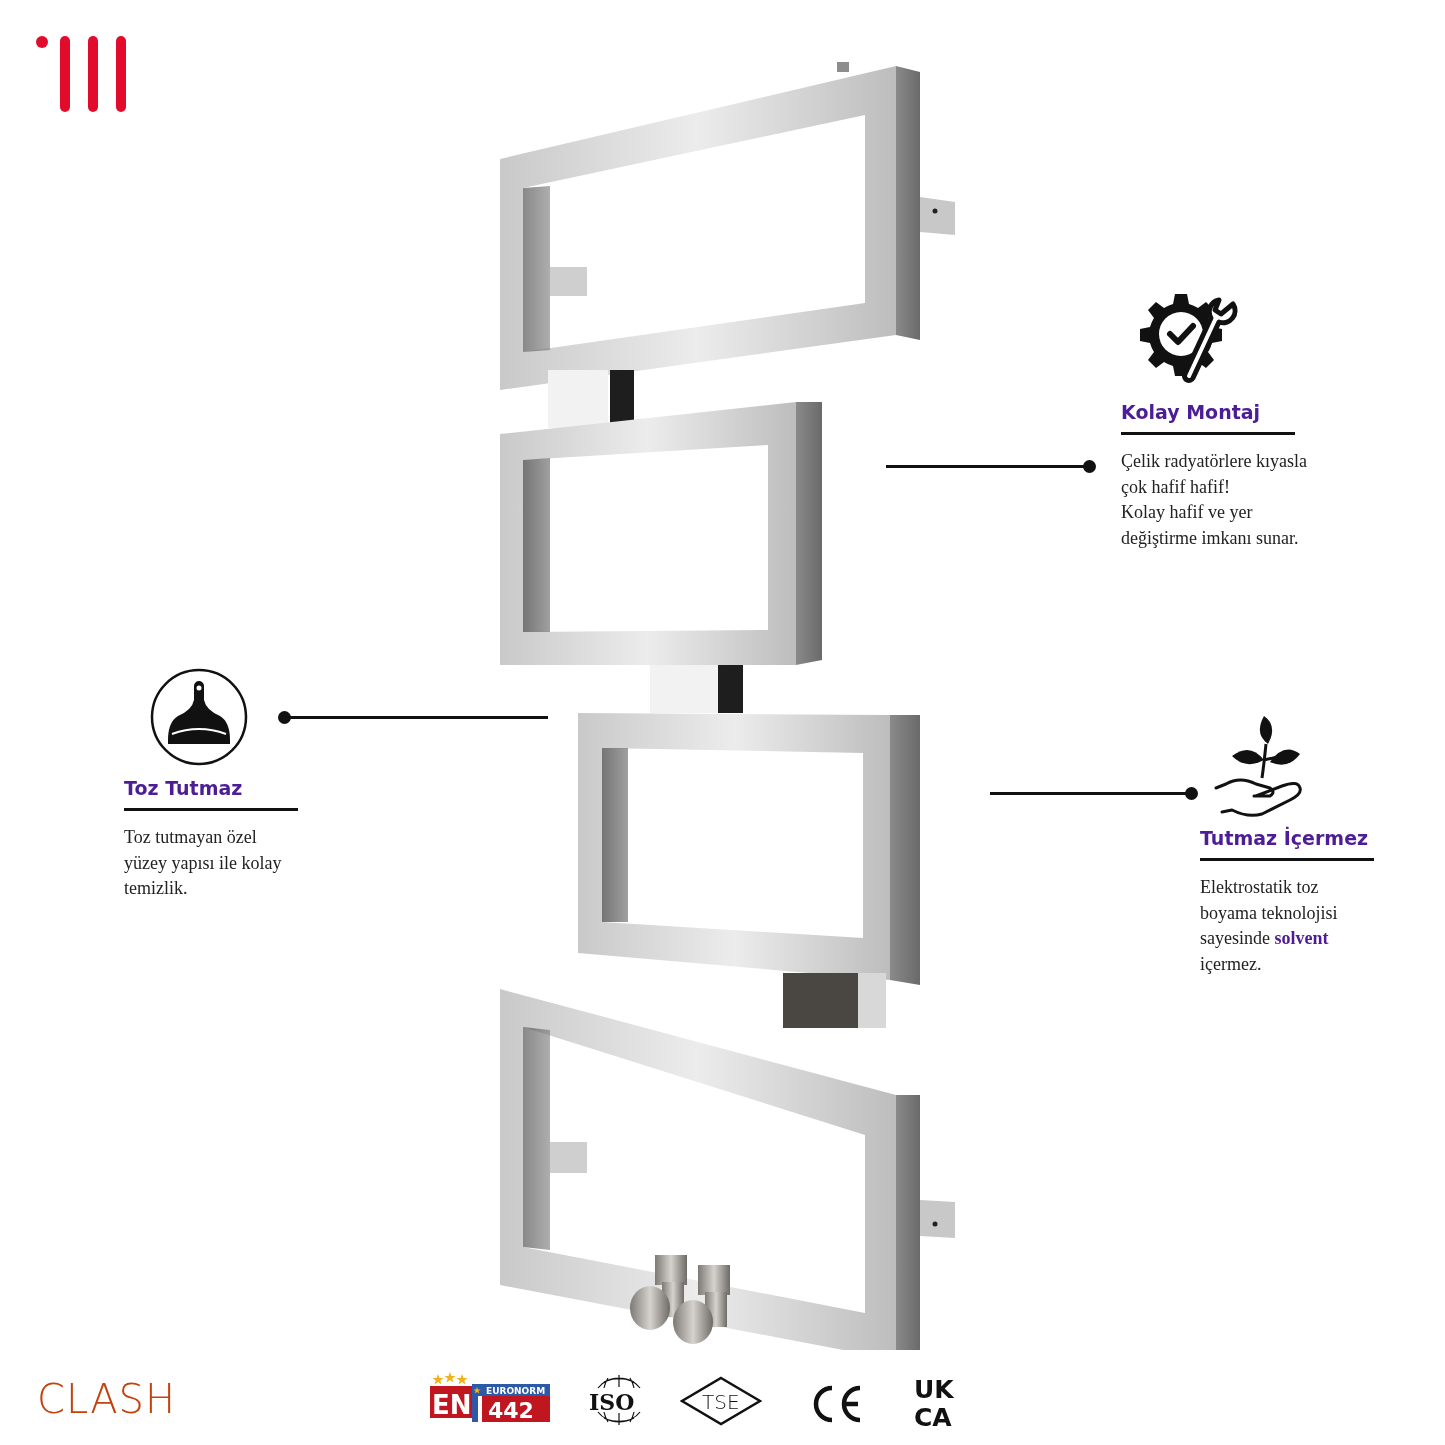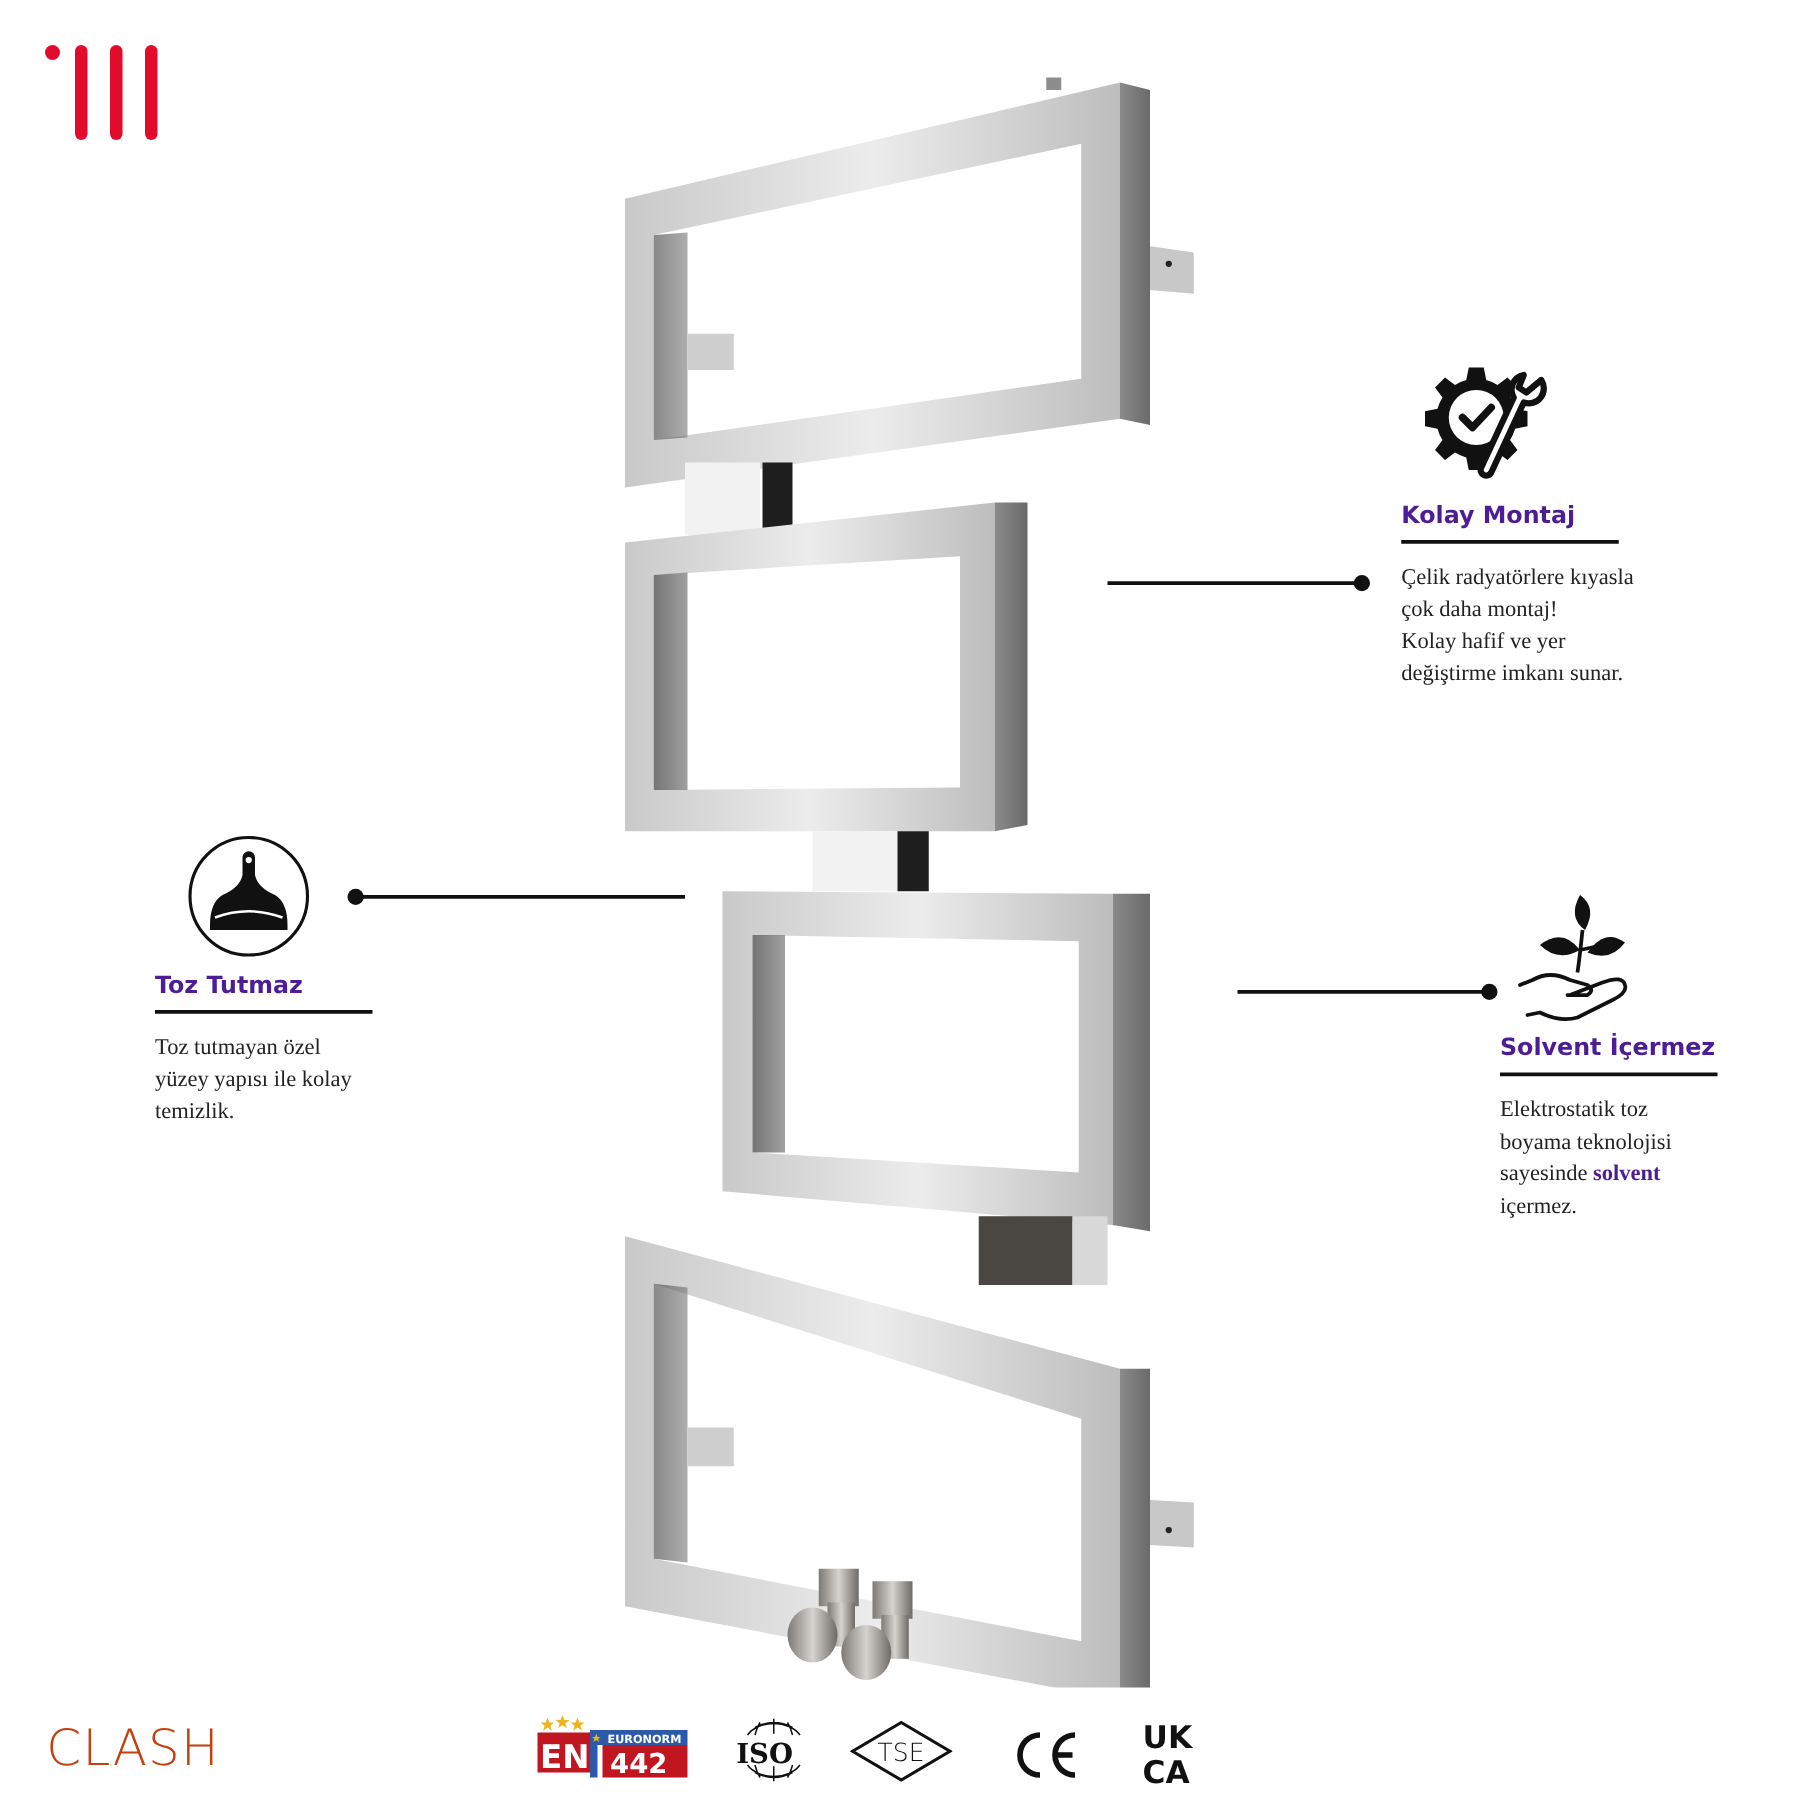--- a/index.html
+++ b/index.html
@@ -145,21 +145,21 @@
       </g>
       <circle cx="48" cy="46" r="22" fill="#fff"></circle>
       <path d="M37 46 l8 8 15-16" stroke="#111" stroke-width="6" fill="none" stroke-linecap="round" stroke-linejoin="round"></path>
       <path d="M100 16 a12 12 0 0 1-14 18 l-26 56 a4 4 0 0 1-8-4 l26-56 a12 12 0 0 1 8-18 l-4 10 6 4 z" fill="#fff" stroke="#111" stroke-width="5" stroke-linejoin="round"></path>
     </svg>
   </div>
   <div class="title">Kolay Montaj</div>
   <div class="rule"></div>
   <div class="desc">
     <div>Çelik radyatörlere kıyasla</div>
-    <div>çok daha montaj!</div>
+    <div>çok hafif hafif!</div>
     <div>Kolay hafif ve yer</div>
     <div>değiştirme imkanı sunar.</div>
   </div>
 </div>
 <div class="connector conn-montaj">
     <span class="dot"></span>
   </div>
 
 <div class="feature feat-toz">
   <div class="icon">
@@ -188,21 +188,21 @@
     <svg viewBox="0 0 104 106" width="104" height="106" xmlns="http://www.w3.org/2000/svg">
       <g fill="#111">
         <path d="M52 2 q14 10 4 28 q-14-10-4-28z"></path>
         <path d="M20 42 q18-14 32 4 q-18 10-32-4z"></path>
         <path d="M88 40 q-16-12-30 8 q18 8 30-8z"></path>
       </g>
       <path d="M54 30 q-2 20-4 34 M52 46 q10-2 18-4" stroke="#111" stroke-width="3" fill="none"></path>
       <path d="M4 74 l10 -4 q14-8 30 0 l14 4 q6 4 0 8 l-16 0 M44 82 l26-10 q16-6 18 2 q2 6-10 12 l-28 14 q-14 4-30-4 l-10 2" stroke="#111" stroke-width="3" fill="none" stroke-linejoin="round" stroke-linecap="round"></path>
     </svg>
   </div>
-  <div class="title">Solvent İçermez</div>
+  <div class="title">Tutmaz İçermez</div>
   <div class="rule"></div>
   <div class="desc">
     <div>Elektrostatik toz</div>
     <div>boyama teknolojisi</div>
     <div><span>sayesinde </span><b>solvent</b></div>
     <div>içermez.</div>
   </div>
 </div>
 <div class="connector conn-solvent">
     <span class="dot"></span>

